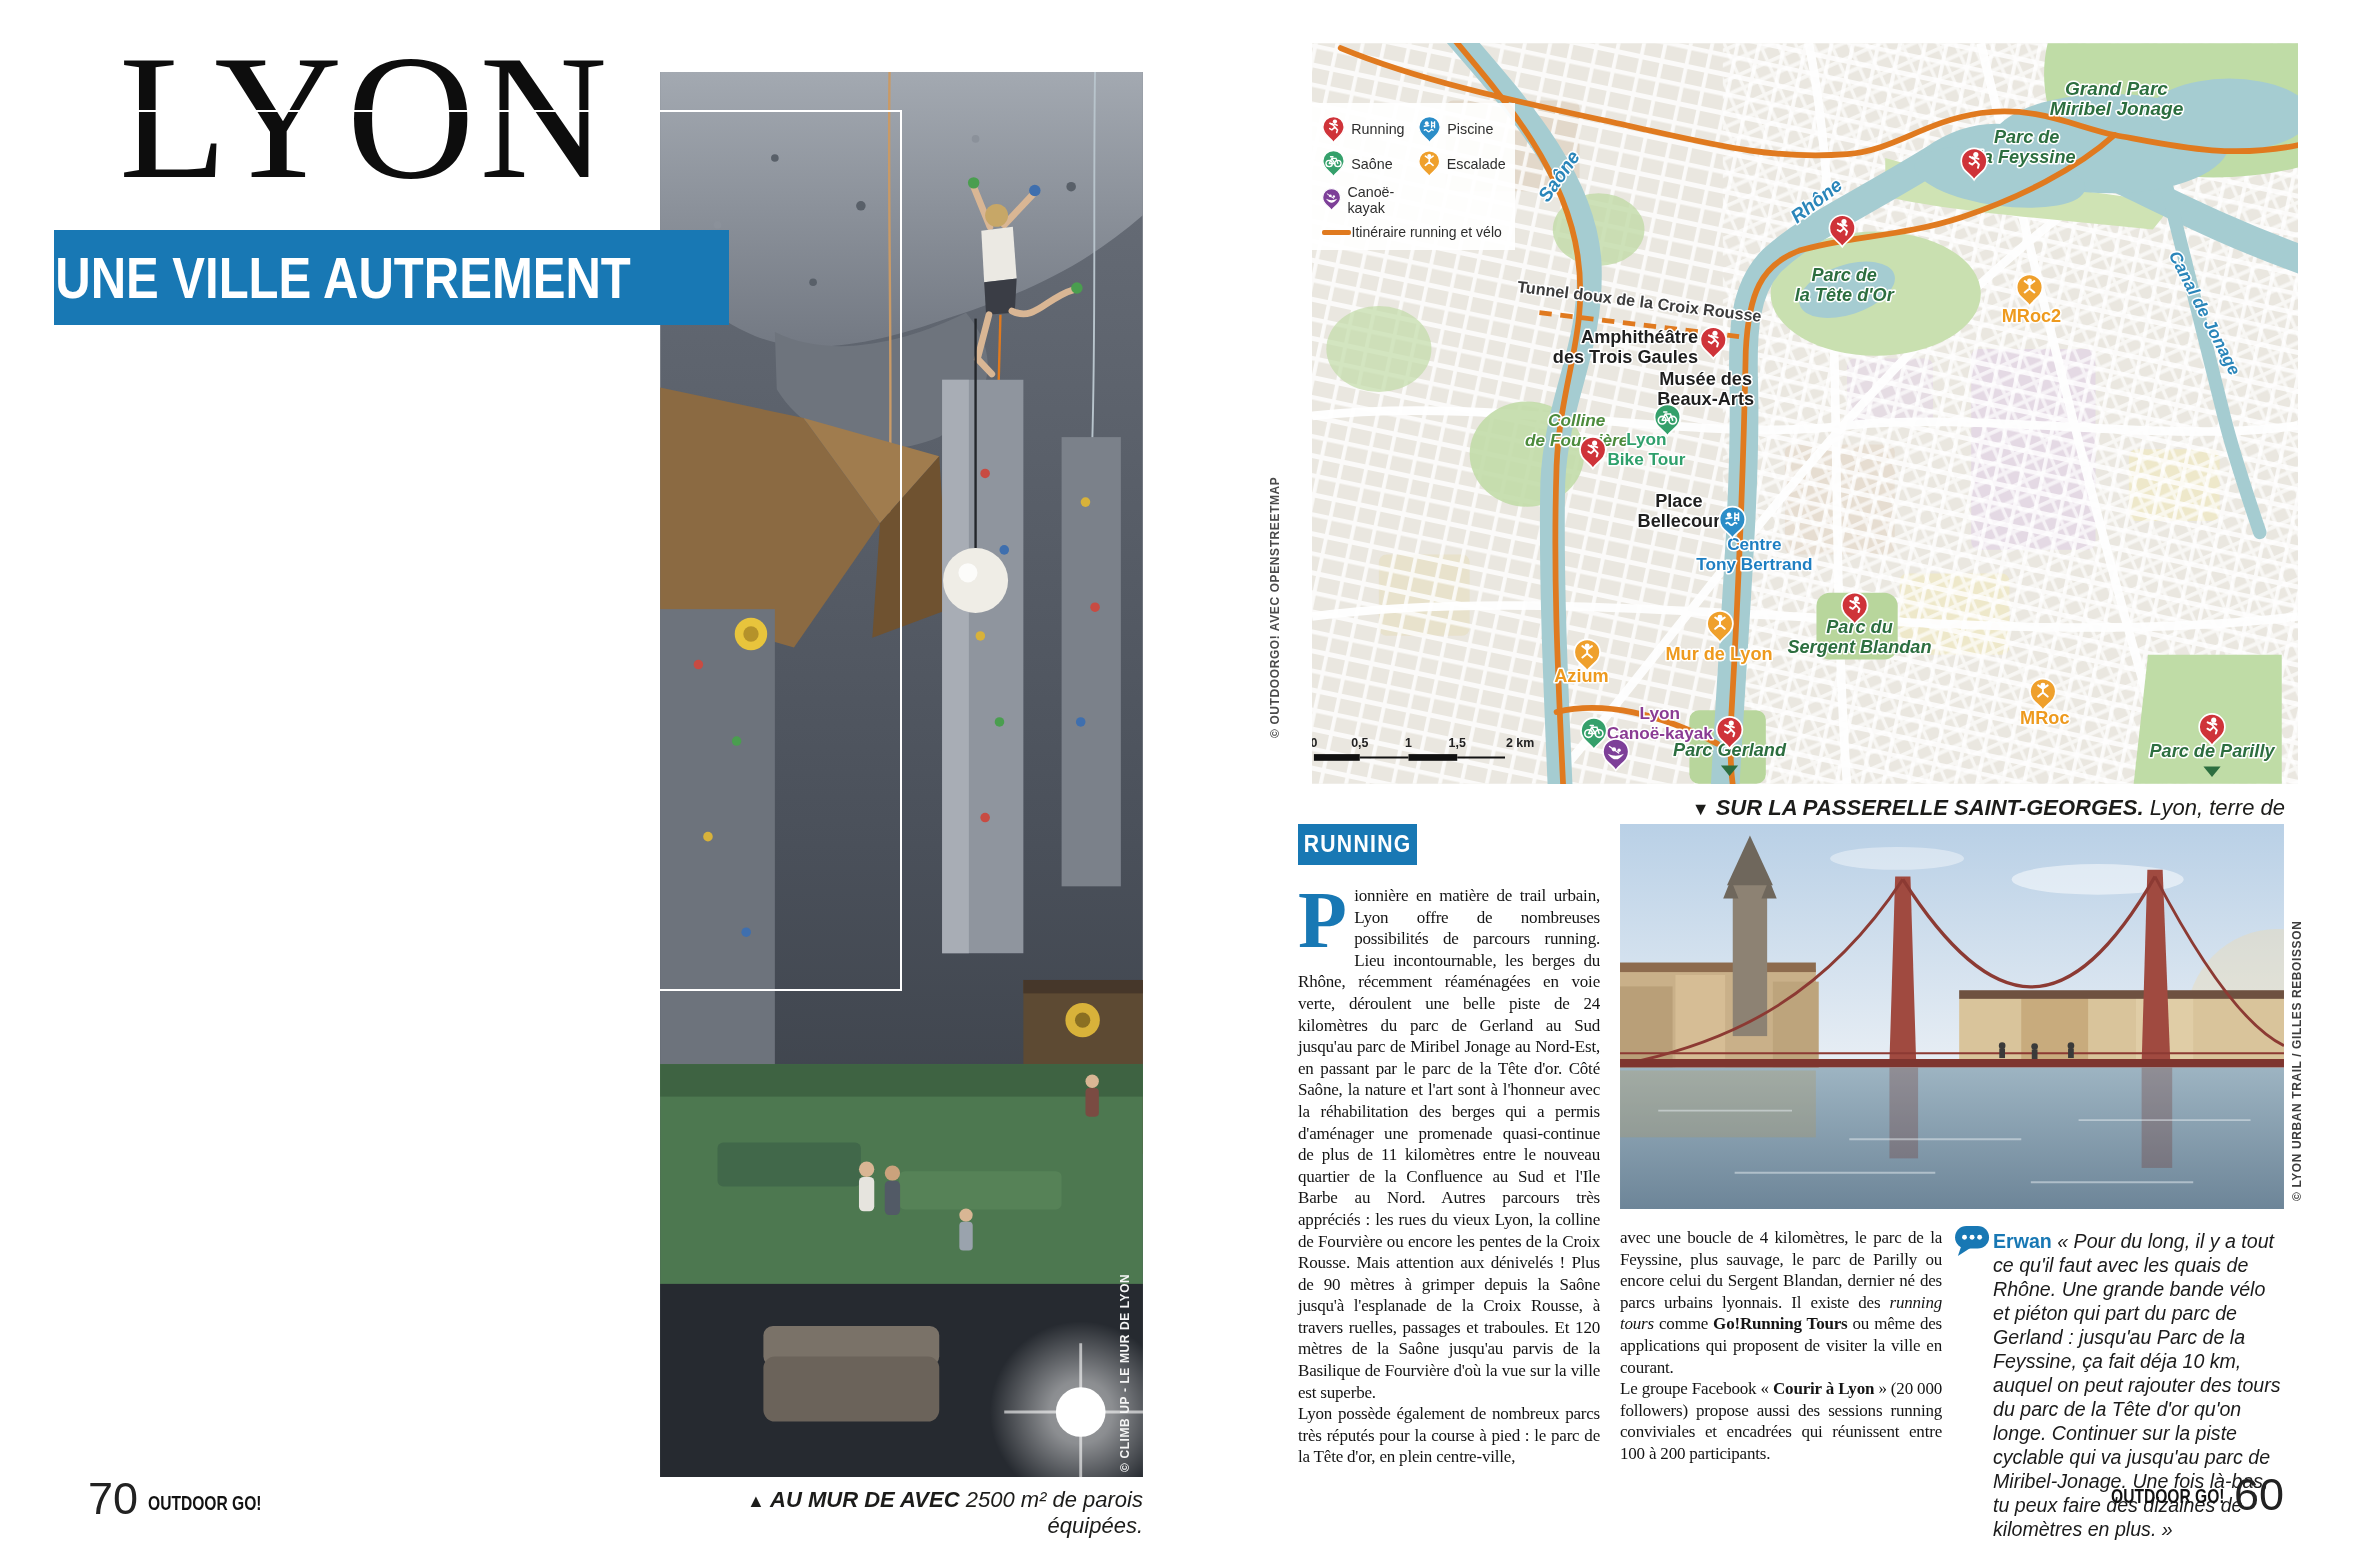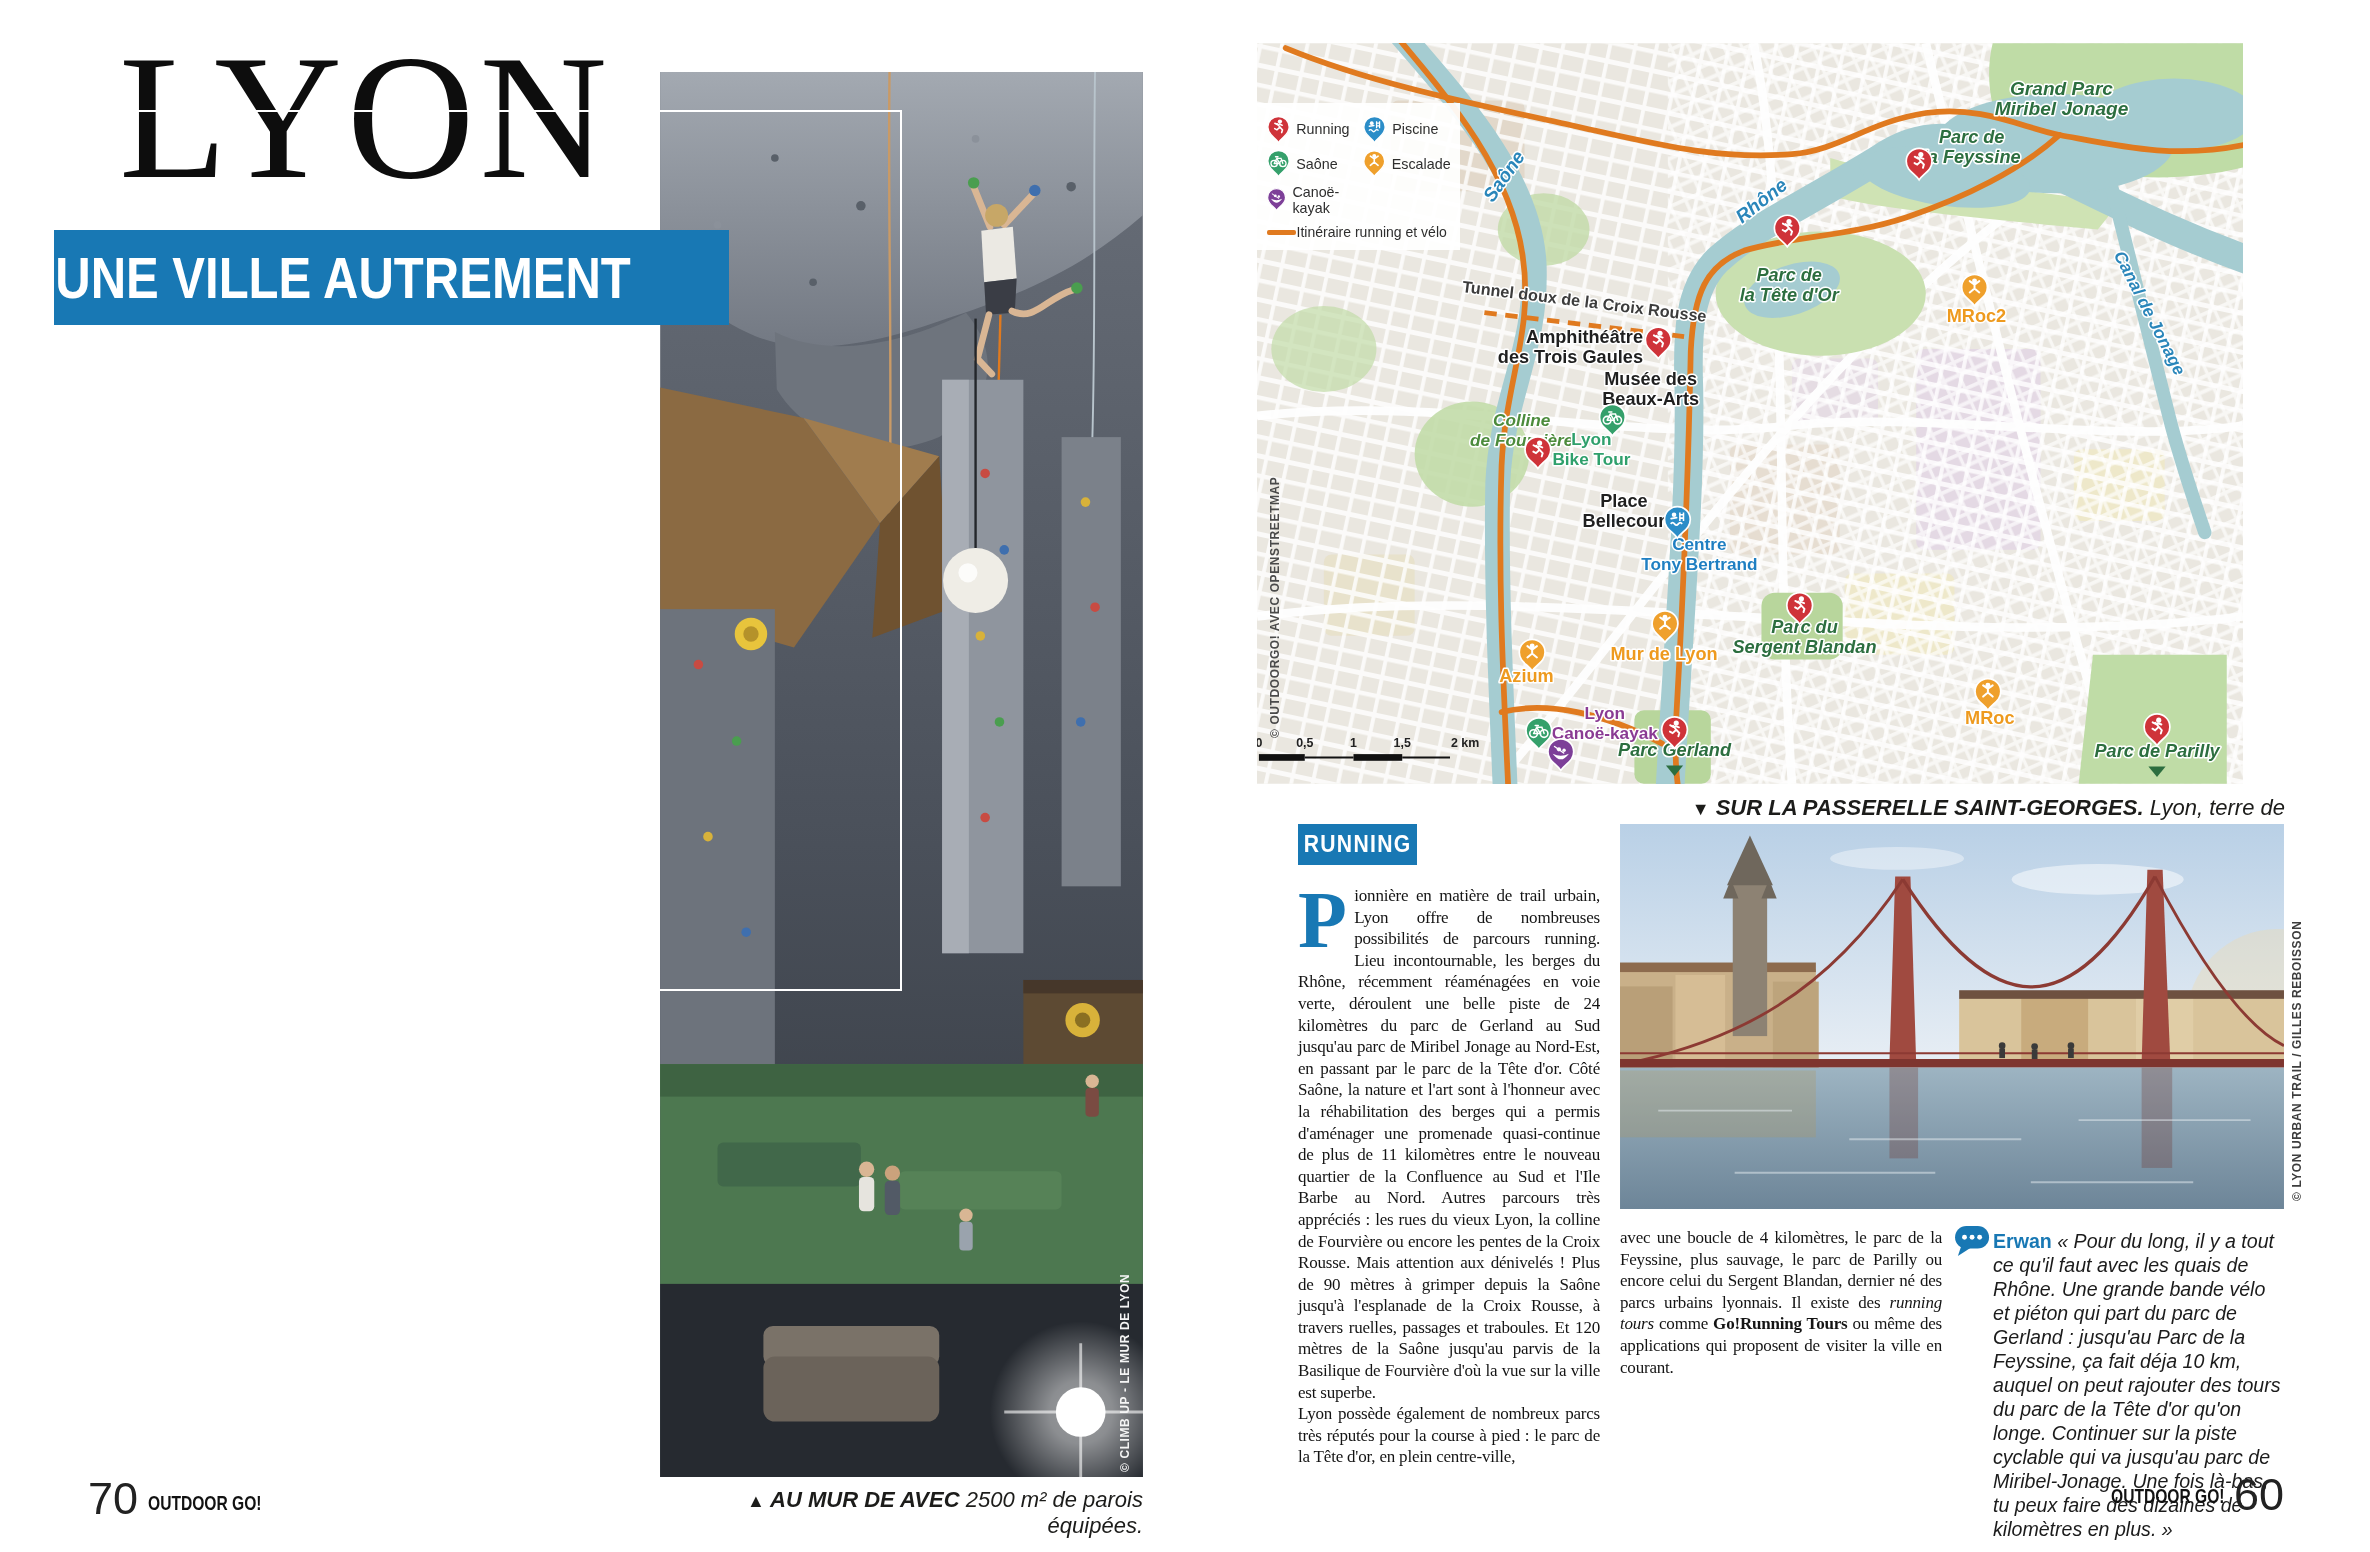--- a/index.html
+++ b/index.html
@@ -23,21 +23,21 @@
   .brand{font-weight:700;font-size:20px;color:#111;letter-spacing:0px;transform:scaleX(.78);
          transform-origin:left center;white-space:nowrap;margin-top:9.6px;}
   .brand.right{transform-origin:right center;margin-top:13.4px;}
   .vcredit{font-weight:700;font-size:12px;letter-spacing:0.6px;white-space:nowrap;
            transform:rotate(-90deg);transform-origin:0 0;}
   #creditL{left:1118px;top:1472px;color:#f5f5f5;z-index:4;}
   #creditMap{left:1268px;top:738px;color:#4a4a4a;}
   #creditR{left:2290px;top:1201px;color:#3d3d3d;}
 
   
-  #mapWrap{left:1257px;top:43px;width:986px;height:741px;}
+  #mapWrap{left:1312px;top:43px;width:986px;height:741px;}
   #legend{position:absolute;left:0;top:60px;width:203px;background:rgba(255,255,255,.93);
           padding:11.5px 9.6px 9.6px 9.6px;box-sizing:border-box;}
   #legend .lgrid{display:grid;grid-template-columns:96px 88px;row-gap:5.7px;}
   .litem{display:flex;align-items:center;gap:6.7px;font-size:14.3px;color:#2e2e2e;}
   .lroute{display:flex;align-items:center;gap:1px;font-size:14px;color:#2e2e2e;margin-top:8.6px;}
   .lline{width:29px;height:4.8px;border-radius:1.9px;}
   .mlbl{font-family:"Liberation Sans",sans-serif;font-weight:700;paint-order:stroke;
         stroke:#ffffff;stroke-width:3.2px;stroke-linejoin:round;}
   .mlbl.it{font-style:italic;}
   #capMap{left:1654px;top:795px;width:631px;text-align:right;font-style:italic;font-size:22px;color:#1c1c1a;}
@@ -503,20 +503,21 @@
       <g stroke="#e8eef2" stroke-width="2" opacity=".5">
         <path d="M40,300 H180 M240,330 H420 M480,310 H660 M120,365 H330 M430,375 H600"></path>
       </g>
     </svg>
   </div>
 
   <div class="abs vcredit" id="creditR">© LYON URBAN TRAIL / GILLES REBOISSON</div>
 
   <div class="abs bodycol" id="col2">
     <p><span>avec une boucle de 4 kilomètres, le parc de la Feyssine, plus sauvage, le parc de Parilly ou encore celui du Sergent Blandan, dernier né des parcs urbains lyonnais. Il existe des </span><span style="font-style: italic;">running tours</span><span> comme </span><span style="font-weight: 700;">Go!Running Tours</span><span> ou même des applications qui proposent de visiter la ville en courant.</span></p>
+    <p><span>Le groupe Facebook « </span><span style="font-weight: 700;">Courir à Lyon</span><span> » (20 000 followers) propose aussi des sessions running conviviales et encadrées qui réunissent entre 100 à 200 participants.</span></p>
   </div>
 
   <div class="abs" id="bubble">
     <svg width="38" height="34" viewBox="0 0 40 36">
       <rect x="1" y="2" width="36" height="24" rx="12" fill="#1878b4"></rect>
       <path d="M8,22 L4,34 L18,25 Z" fill="#1878b4"></path>
       <circle cx="11" cy="14" r="2.6" fill="#fff"></circle>
         <circle cx="19" cy="14" r="2.6" fill="#fff"></circle>
         <circle cx="27" cy="14" r="2.6" fill="#fff"></circle>
     </svg>

